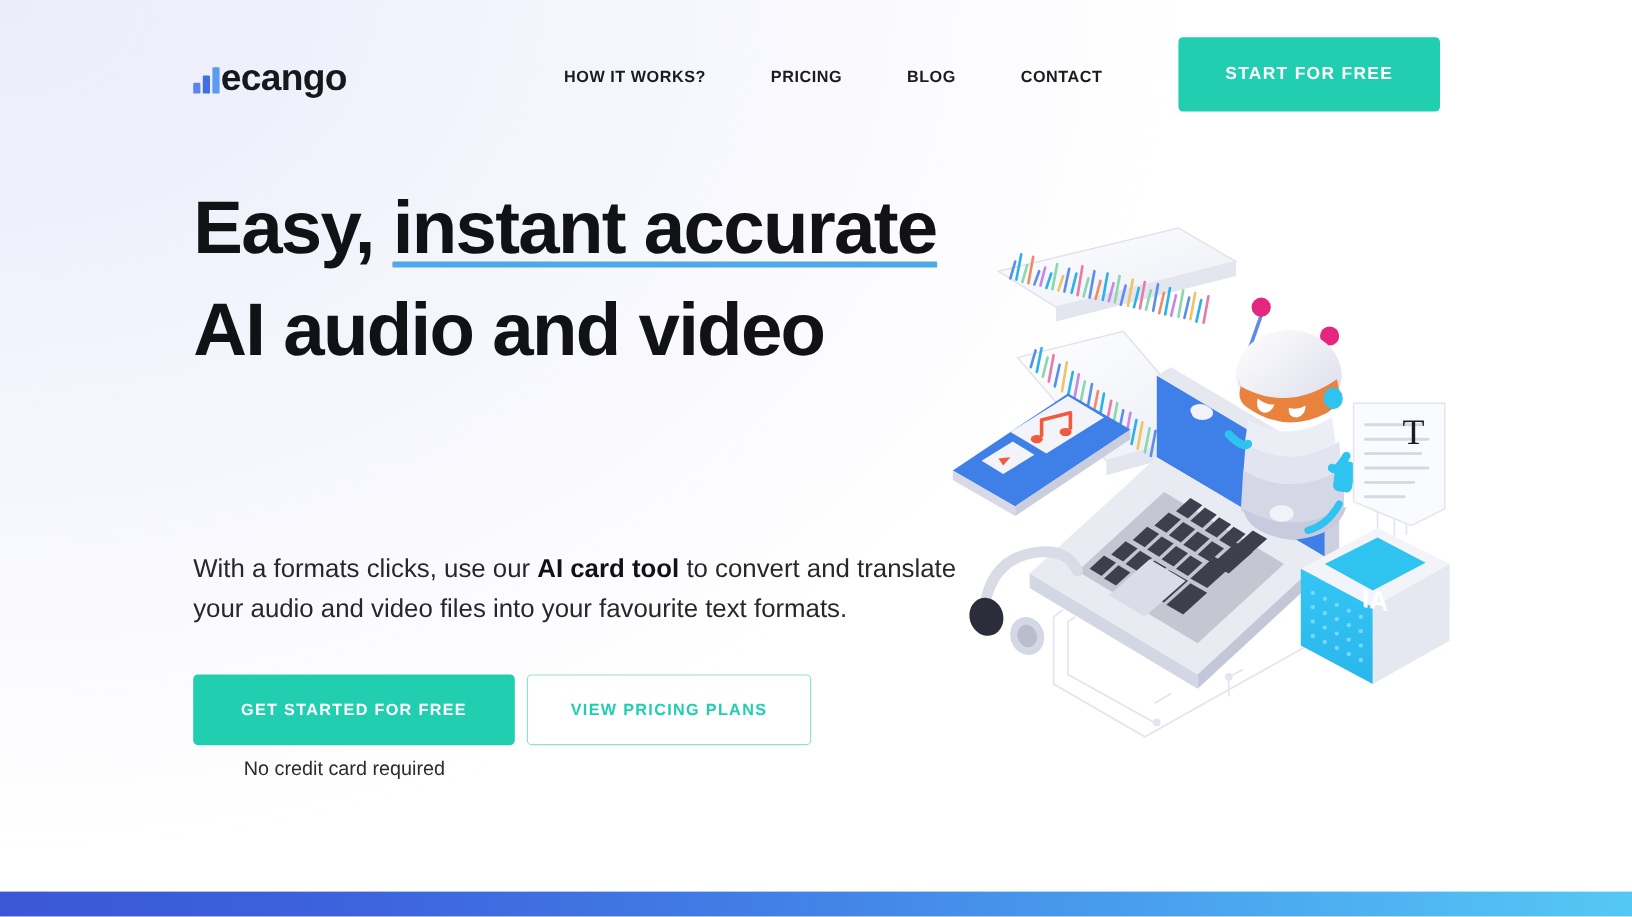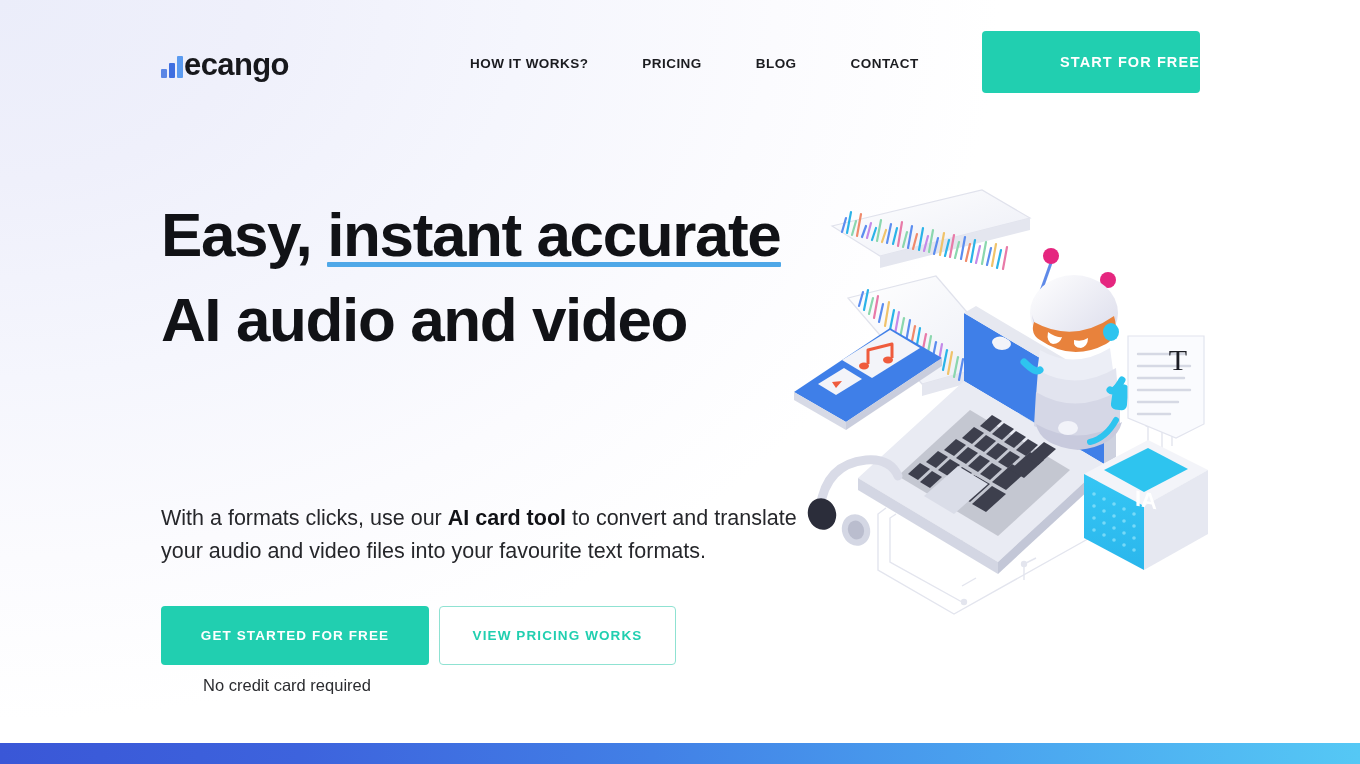--- a/index.html
+++ b/index.html
@@ -91,30 +91,28 @@
     height: 62px;
     border: none;
     border-radius: 4px;
     background: #21cfb0;
     color: #ffffff;
     font-family: inherit;
     font-size: 14.5px;
     font-weight: 700;
     letter-spacing: 1.1px;
     cursor: pointer;
-    text-align: right;
   }
 
   
   .hero {
     position: absolute;
     left: 161px;
     top: 150px;
     width: 660px;
-    margin-top: 44px;
   }
 
   .headline {
     font-size: 62px;
     line-height: 81px;
     font-weight: 700;
     letter-spacing: -1.4px;
     color: #111216;
   }
   .headline .underlined {
@@ -246,21 +244,21 @@
 
     <h1 class="headline">
       <span><span>Easy, </span><span class="underlined">instant accurate</span></span><br>
       <span>AI audio and video</span><br>
     </h1>
 
     <p class="subtitle"><span>With a formats clicks, use our </span><b>AI card tool</b><span> to convert and translate your audio and video files into your favourite text formats.</span></p>
 
     <div class="cta-row">
       <button class="btn-primary">GET STARTED FOR FREE</button>
-      <button class="btn-secondary">VIEW PRICING WORKS</button>
+      <button class="btn-secondary">VIEW PRICING PLANS</button>
     </div>
 
     <p class="note">No credit card required</p>
   </section>
 
   <div class="illustration">
     <svg viewBox="0 0 428 452" xmlns="http://www.w3.org/2000/svg">
       <defs>
         <linearGradient id="gWave" x1="0" y1="0" x2="1" y2="1">
           <stop offset="0" stop-color="#ffffff"></stop>

